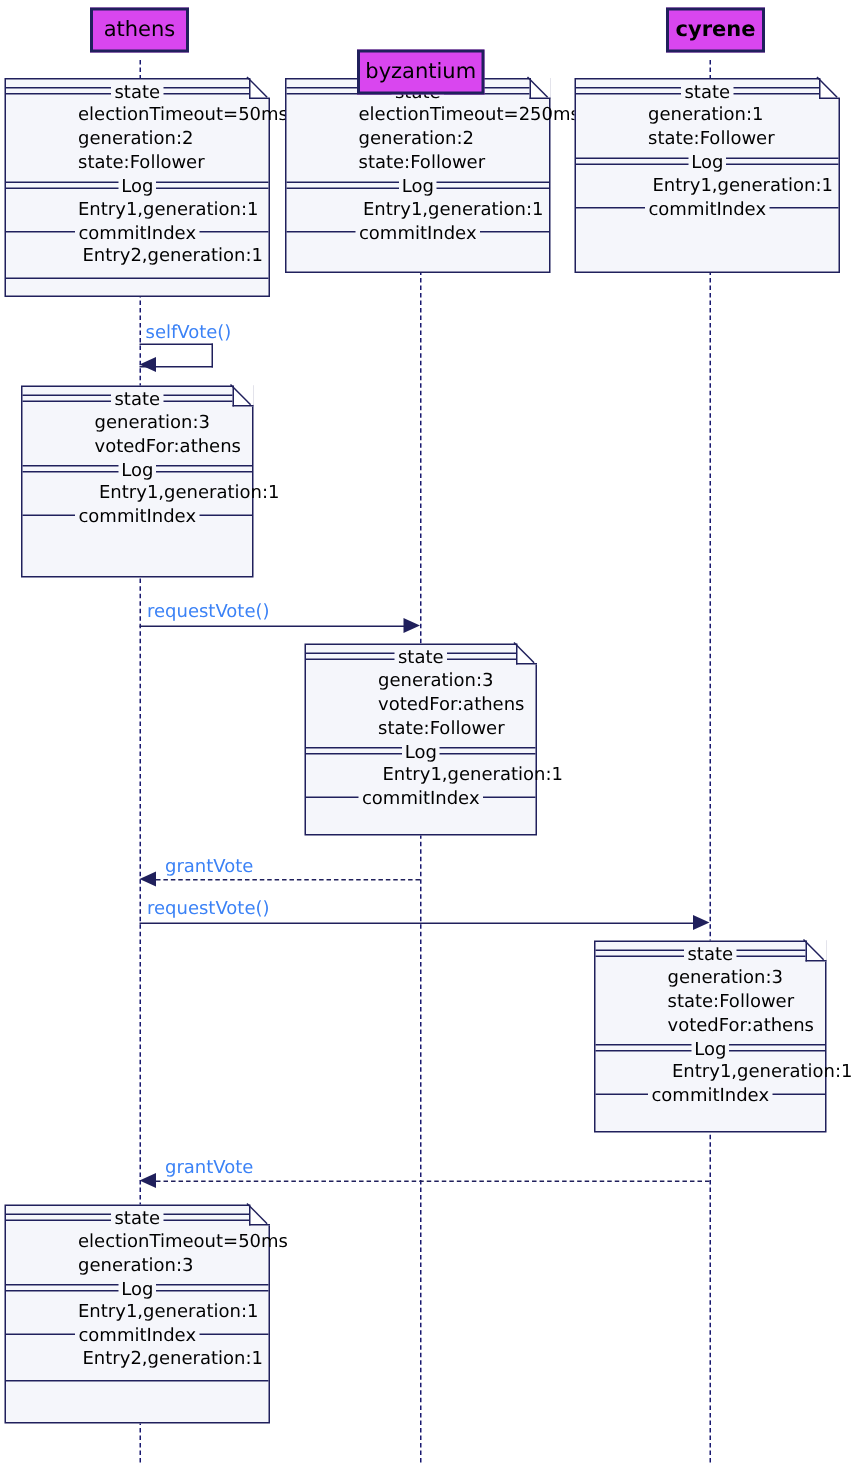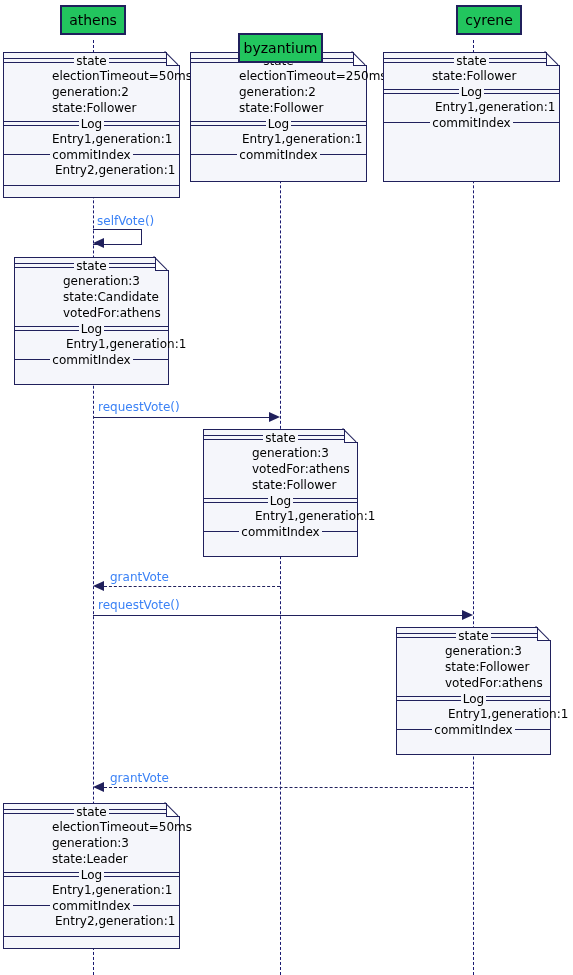--- a/index.html
+++ b/index.html
@@ -27,21 +27,21 @@
     width: 0;
     border-left: 1px dashed #191970;
     z-index: 1;
   }
 
   
   .participant {
     position: absolute;
     box-sizing: border-box;
     border: 2px solid #20205c;
-    background: #22c55e;
+    background: #d946ef;
     color: #000000;
     font-size: 14px;
     line-height: 1;
     display: flex;
     align-items: center;
     justify-content: center;
     z-index: 4;
     height: 30px;
     white-space: nowrap;
   }
@@ -180,21 +180,21 @@
   <div class="lifeline" style="left:93px; top:40px; height:935px;"></div>
   <div class="lifeline" style="left:280px; top:40px; height:935px;"></div>
   <div class="lifeline" style="left:473px; top:40px; height:935px;"></div>
 
   <div class="participant" style="left:60px; top:5px; width:66px;">
     <span>athens</span>
   </div>
   <div class="participant" style="left:238px; top:5px; width:85px;margin-top:28px;">
     <span>byzantium</span>
   </div>
-  <div class="participant" style="left:456px; top:5px; width:66px;">
+  <div class="participant" style="left:444px; top:5px; width:66px;font-weight:bold;">
     <span>cyrene</span>
   </div>
 
   <div class="note" style="left:3px; top:52px; width:177px; height:146px;">
     <div class="note-fold"></div>
     <div class="divider double">
       <span class="rule"></span>
         <span class="cap">state</span>
         <span class="rule"></span>
     </div>
@@ -243,20 +243,21 @@
     <div class="note-pad"></div>
   </div>
 
   <div class="note" style="left:383px; top:52px; width:177px; height:130px;">
     <div class="note-fold"></div>
     <div class="divider double">
       <span class="rule"></span>
         <span class="cap">state</span>
         <span class="rule"></span>
     </div>
+    <div class="note-line">generation:1</div>
     <div class="note-line">state:Follower</div>
     <div class="divider double">
       <span class="rule"></span>
         <span class="cap">Log</span>
         <span class="rule"></span>
     </div>
     <div class="note-line indent">Entry1,generation:1</div>
     <div class="divider single">
       <span class="rule"></span>
         <span class="cap">commitIndex</span>
@@ -270,21 +271,20 @@
   <div class="arrow-head left" style="left:93px; top:238px;"></div>
 
   <div class="note" style="left:14px; top:257px; width:155px; height:128px;">
     <div class="note-fold"></div>
     <div class="divider double">
       <span class="rule"></span>
         <span class="cap">state</span>
         <span class="rule"></span>
     </div>
     <div class="note-line">generation:3</div>
-    <div class="note-line">state:Candidate</div>
     <div class="note-line">votedFor:athens</div>
     <div class="divider double">
       <span class="rule"></span>
         <span class="cap">Log</span>
         <span class="rule"></span>
     </div>
     <div class="note-line indent">Entry1,generation:1</div>
     <div class="divider single">
       <span class="rule"></span>
         <span class="cap">commitIndex</span>
@@ -359,21 +359,20 @@
 
   <div class="note" style="left:3px; top:803px; width:177px; height:146px;">
     <div class="note-fold"></div>
     <div class="divider double">
       <span class="rule"></span>
         <span class="cap">state</span>
         <span class="rule"></span>
     </div>
     <div class="note-line">electionTimeout=50ms</div>
     <div class="note-line">generation:3</div>
-    <div class="note-line">state:Leader</div>
     <div class="divider double">
       <span class="rule"></span>
         <span class="cap">Log</span>
         <span class="rule"></span>
     </div>
     <div class="note-line">Entry1,generation:1</div>
     <div class="divider single">
       <span class="rule"></span>
         <span class="cap">commitIndex</span>
         <span class="rule"></span>

